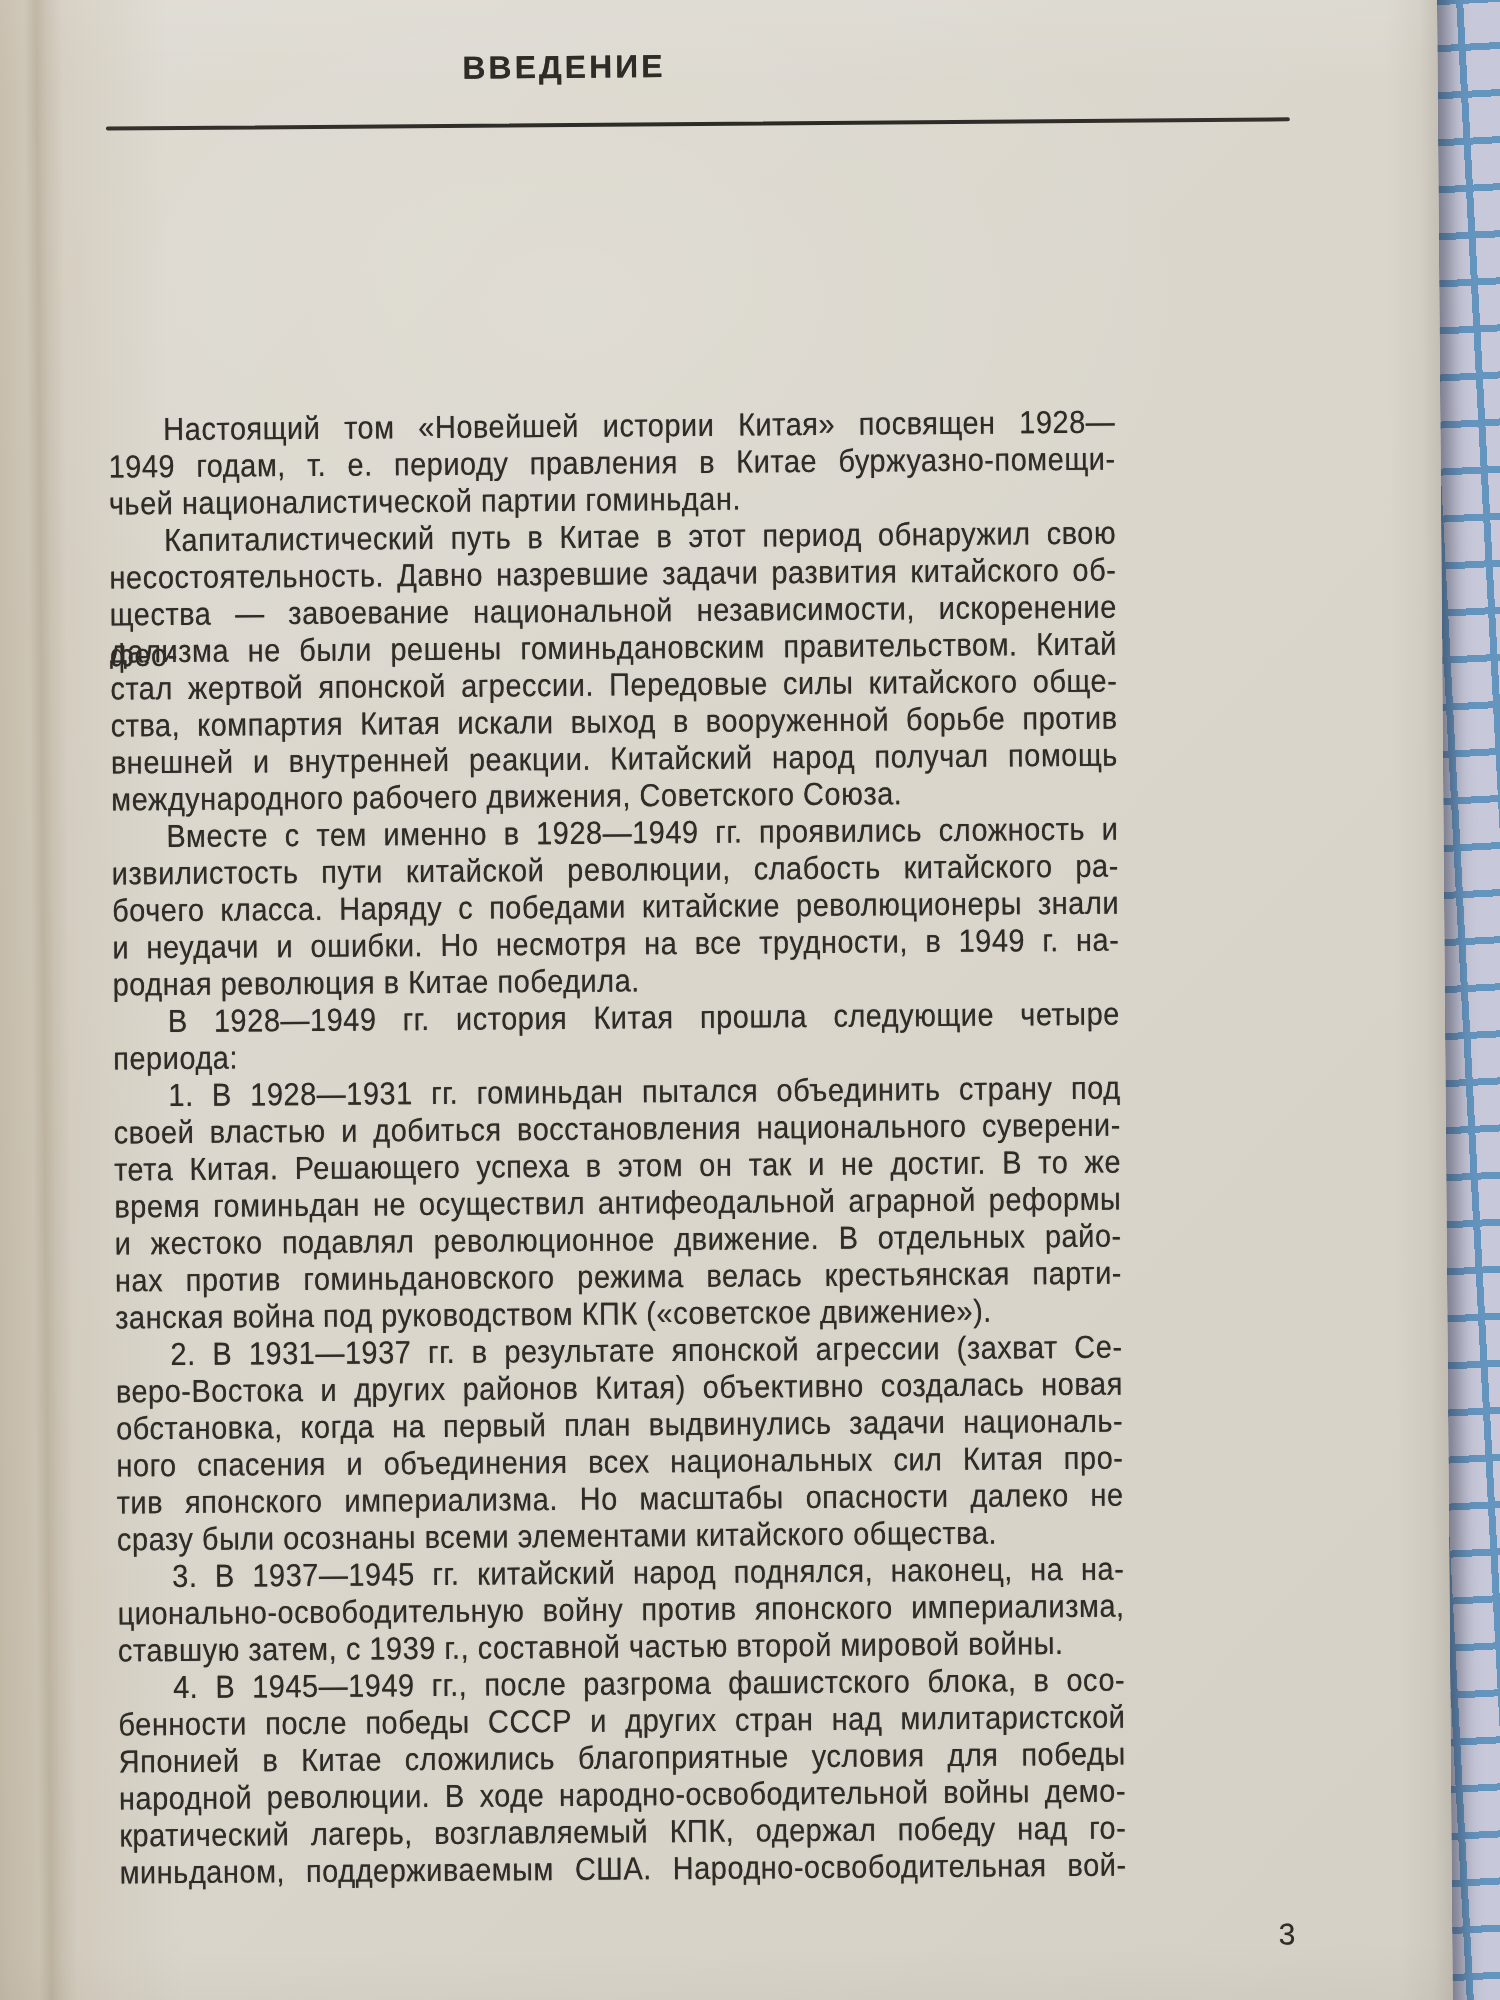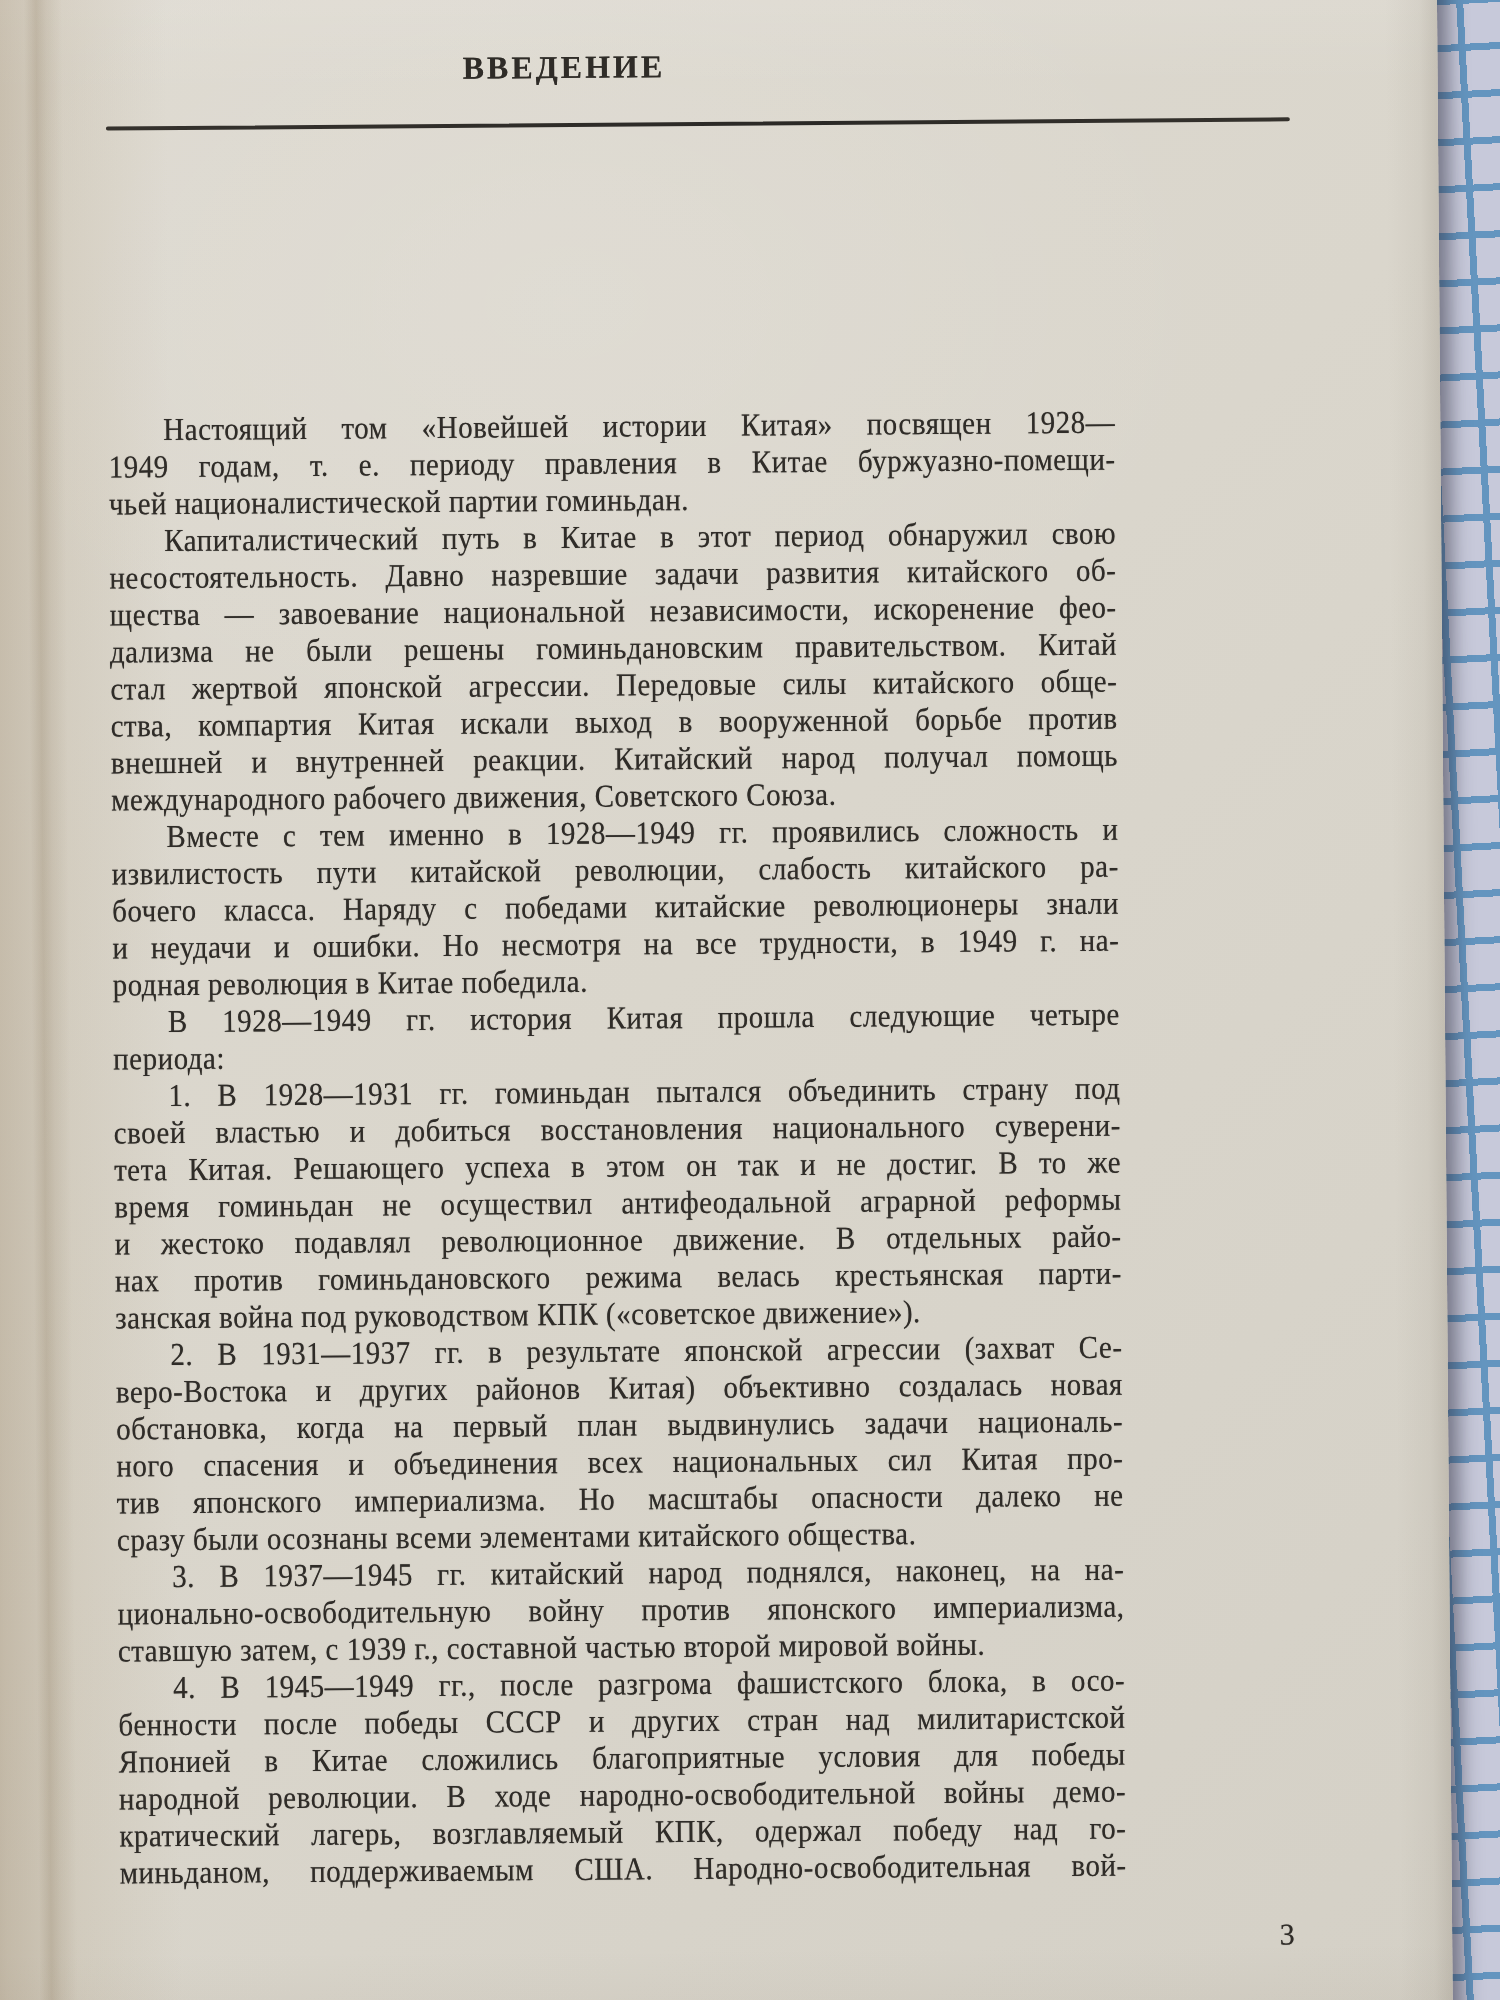--- a/index.html
+++ b/index.html
@@ -1,19 +1,19 @@
 <!DOCTYPE html>
 <html style="--ink: #2f2c28; --paper: #d9d5cb; --grid-bg: #c9cbdc; --grid-line: #5d92be;"><head>
 <meta charset="utf-8">
 <style>
   html,body{margin:0;padding:0;}
   .scene{
     position:relative; width:1500px; height:2000px; overflow:hidden;
     background:#b9bccd;
-    font-family:Liberation Serif, serif;
+    font-family:Liberation Sans, sans-serif;
   }
   
   .grid-bg{
     position:absolute; left:-90px; top:-90px; width:1700px; height:2200px;
     background-color:var(--grid-bg,#c9cbdc);
     background-image:
       repeating-linear-gradient(0deg, var(--grid-line,#5d92be) 0 7px, transparent 7px 47px),
       repeating-linear-gradient(90deg, var(--grid-line,#5d92be) 0 7px, transparent 7px 47px);
     transform:rotate(-3deg);
     opacity:.92;

